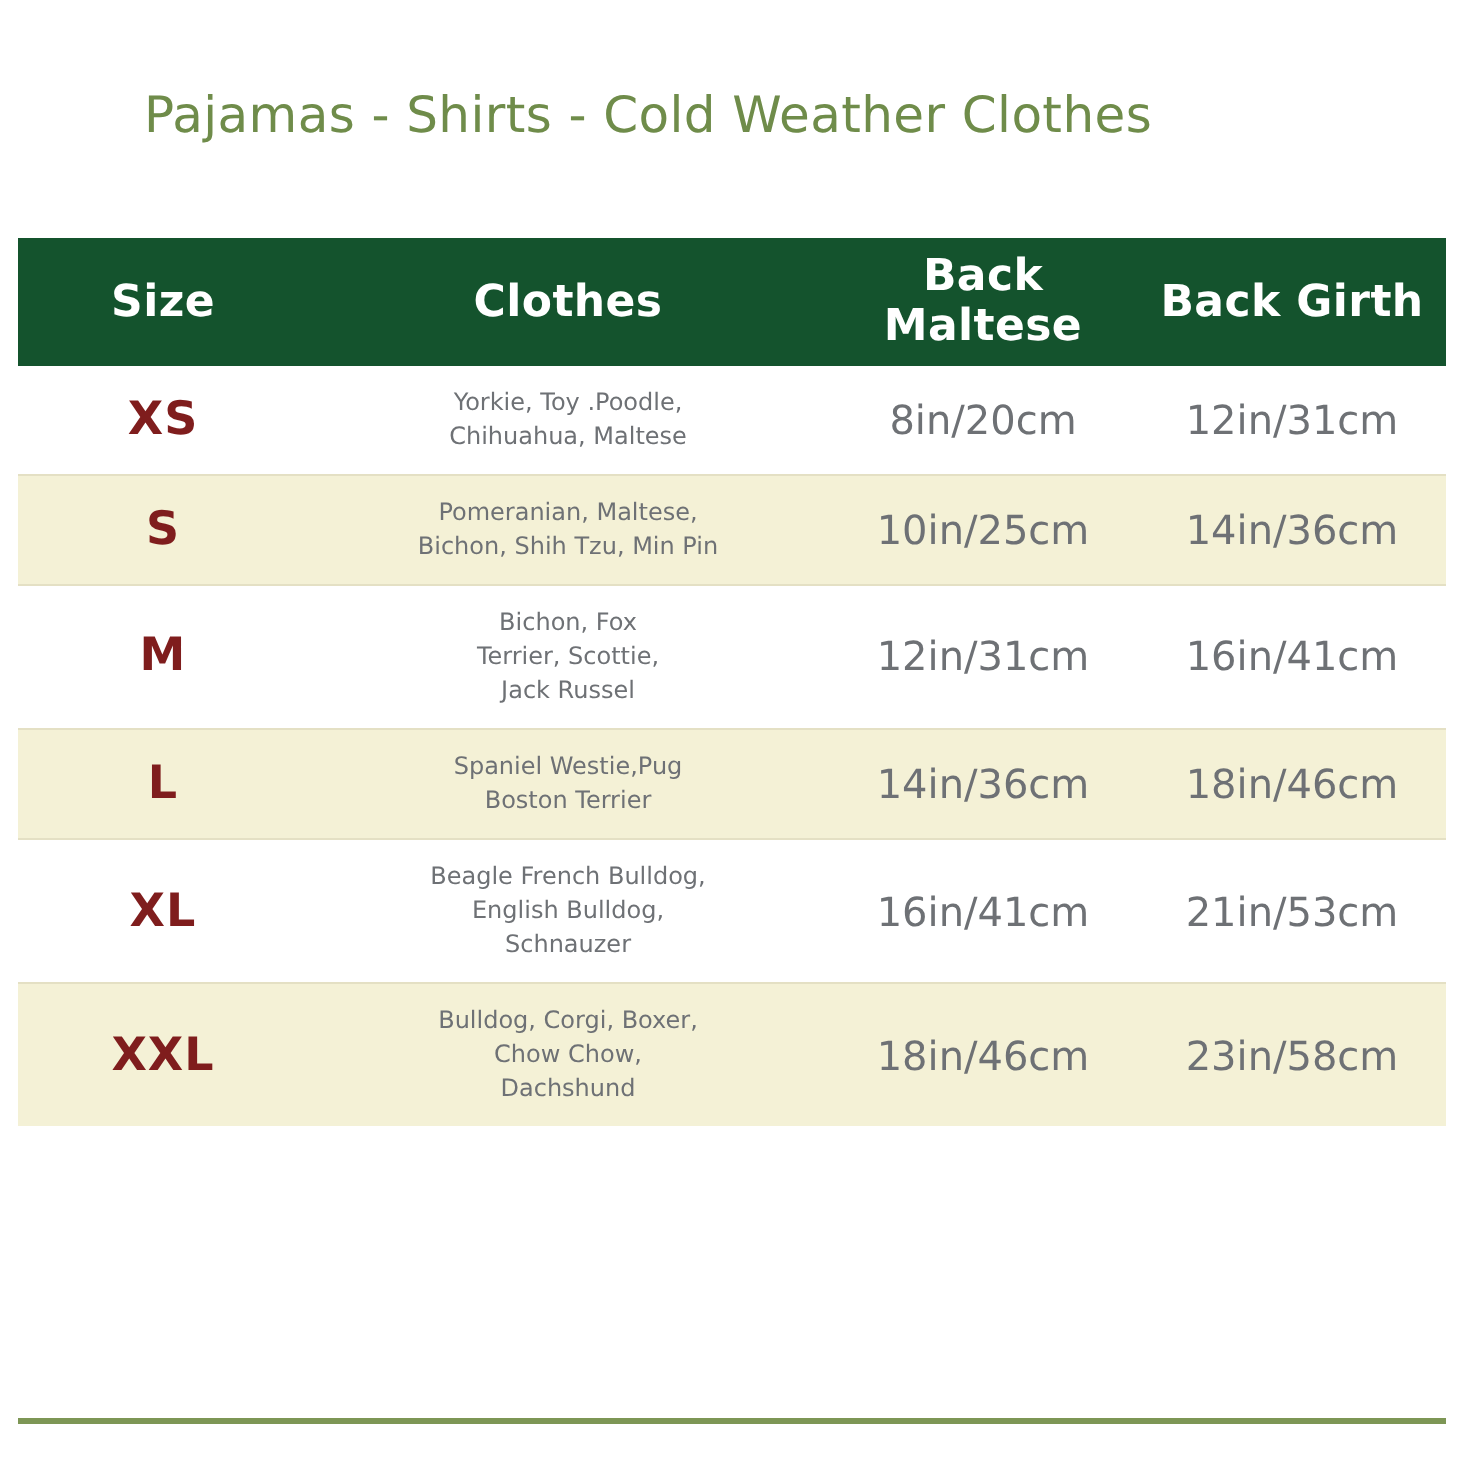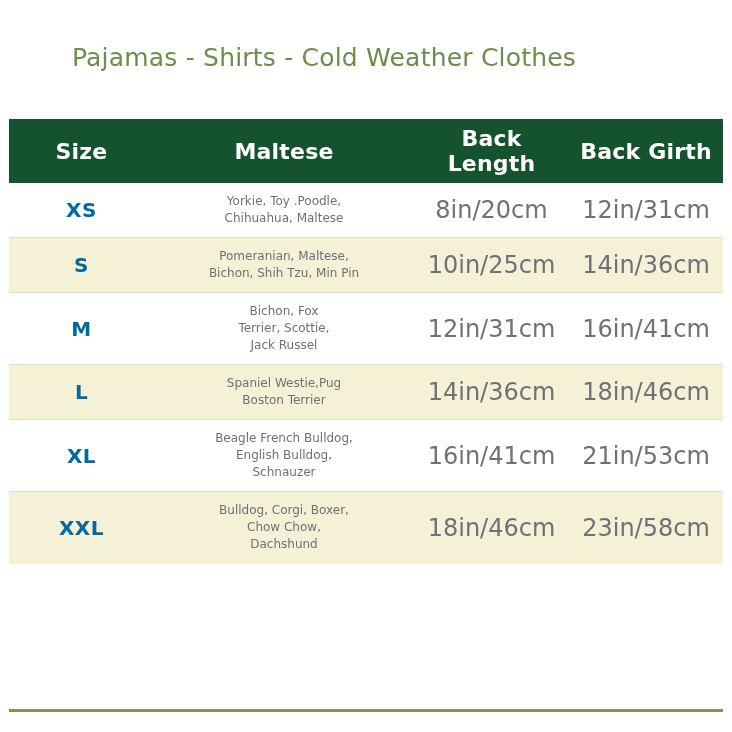--- a/index.html
+++ b/index.html
@@ -58,27 +58,27 @@
     line-height: 1.42;
     padding: 10px 4px;
   }
   table.size-chart tbody tr.row-odd td {
     background: #ffffff;
   }
   table.size-chart tbody tr.row-even td {
     background: #f4f1d6;
   }
   table.size-chart tbody td.cell-size {
-    font-size: 20px;
+    font-size: 23px;
     font-weight: bold;
-    color: #0369a1;
+    color: #7f1d1d;
     letter-spacing: 0.5px;
   }
   table.size-chart tbody td.cell-measure {
-    font-size: 24px;
+    font-size: 20px;
   }
   table.size-chart tbody td.cell-breeds {
     font-size: 12px;
   }
   .col-size { width: 145px; }
   .col-breeds { width: 260px; }
   .col-back { width: 155px; }
   .col-chest { width: 154px; }
   .bottom-rule {
     position: absolute;
@@ -103,22 +103,22 @@
     <table class="size-chart">
       <colgroup>
         <col class="col-size">
         <col class="col-breeds">
         <col class="col-back">
         <col class="col-chest">
       </colgroup>
       <thead>
         <tr>
           <th>Size</th>
-          <th>Maltese</th>
-          <th>Back  Length</th>
+          <th>Clothes</th>
+          <th>Back  Maltese</th>
           <th>Back Girth</th>
         </tr>
       </thead>
       <tbody>
         <tr class="row-odd sep">
           <td class="cell-size">XS</td>
           <td class="cell-breeds">Yorkie, Toy .Poodle,<br>Chihuahua, Maltese</td>
           <td class="cell-measure">8in/20cm</td>
           <td class="cell-measure">12in/31cm</td>
         </tr>

